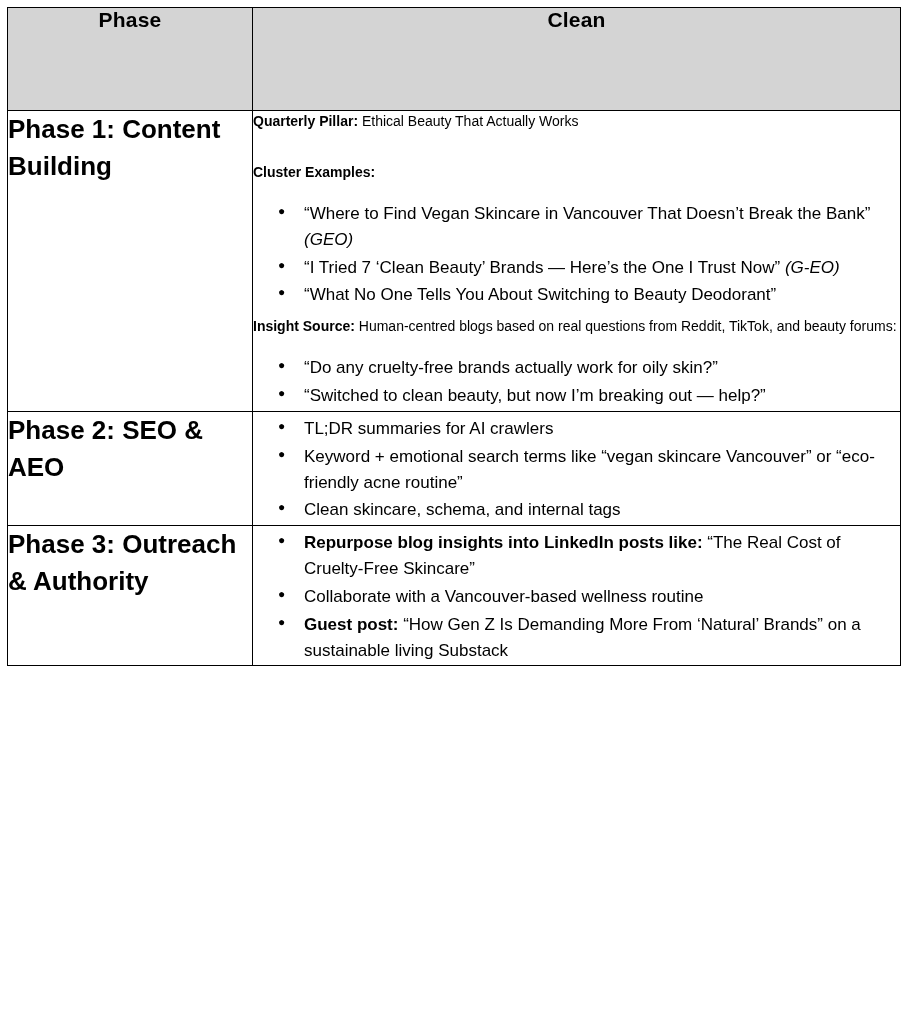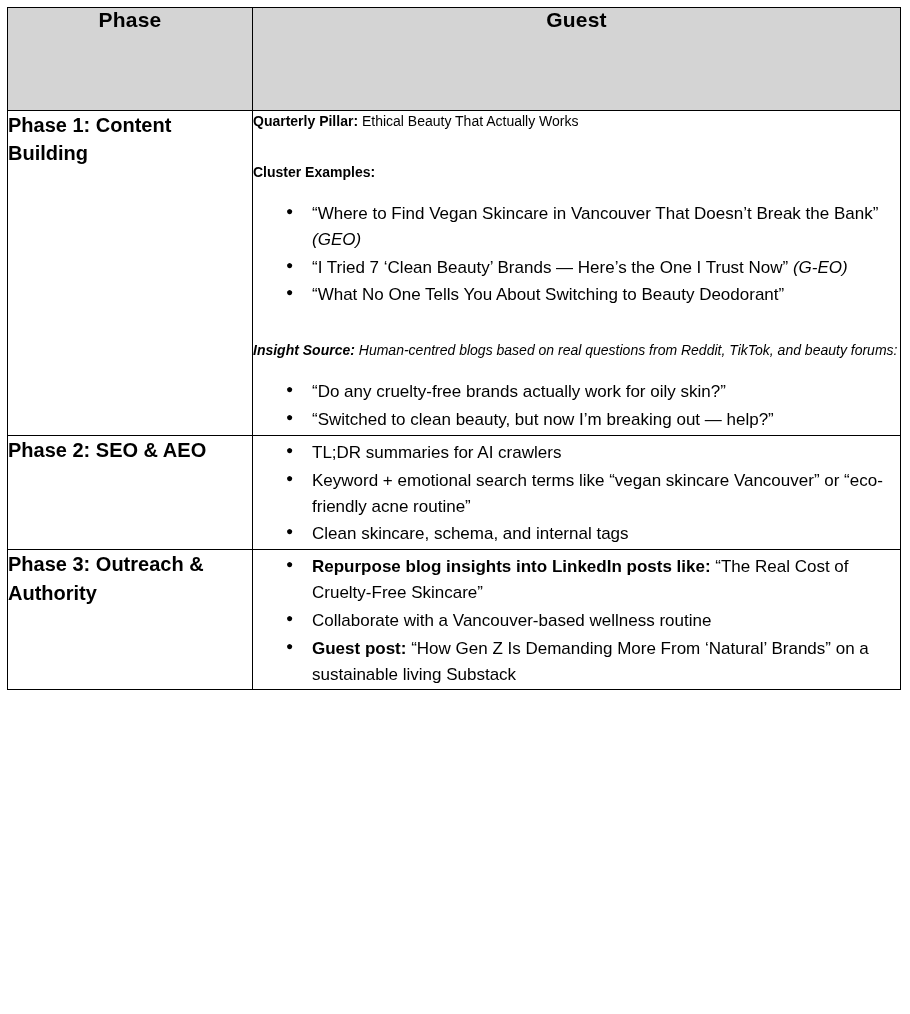--- a/index.html
+++ b/index.html
@@ -50,21 +50,21 @@
     text-align: center;
     vertical-align: middle;
     font-size: 21px;
     font-weight: bold;
     letter-spacing: 0.2px;
   }
 
   
   td.phase-cell {
     padding: 22px 14px 10px 11px;
-    font-size: 20px;
+    font-size: 26px;
     font-weight: bold;
     line-height: 1.42;
   }
 
   
   td.focus-cell {
     padding: 20px 16px 22px 11px;
     font-size: 17px;
     line-height: 1.5;
   }
@@ -82,54 +82,54 @@
 
   ul.bullets {
     margin: 16px 0 0 0;
     padding: 0 0 0 48px;
     list-style: none;
   }
   ul.bullets li {
     position: relative;
     font-size: 17px;
     line-height: 1.52;
-    margin: 0 0 2px 11px;
+    margin: 0 0 2px 3px;
     padding: 0;
   }
   ul.bullets li::before {
     content: "\25CF";
     position: absolute;
     left: -26px;
     top: -1px;
     font-size: 12px;
     line-height: 1.9;
   }
 
   
   .para + ul.bullets { margin-top: 18px; }
-  ul.bullets + .para { margin-top: 32px; font-style: italic; }
+  ul.bullets + .para { margin-top: 8px; }
 
   
   td.focus-cell > ul.bullets:first-child { margin-top: 4px; }
 </style>
 </head>
 <body>
 
 <div class="page">
 
   <table class="phase-table">
     <colgroup>
       <col class="col-phase">
       <col class="col-focus">
     </colgroup>
 
     <thead>
       <tr>
         <th>Phase</th>
-        <th>Guest</th>
+        <th>Clean</th>
       </tr>
     </thead>
 
     <tbody>
 
       <tr>
         <td class="phase-cell">Phase 1: Content Building</td>
         <td class="focus-cell">
 
           <p class="para">

